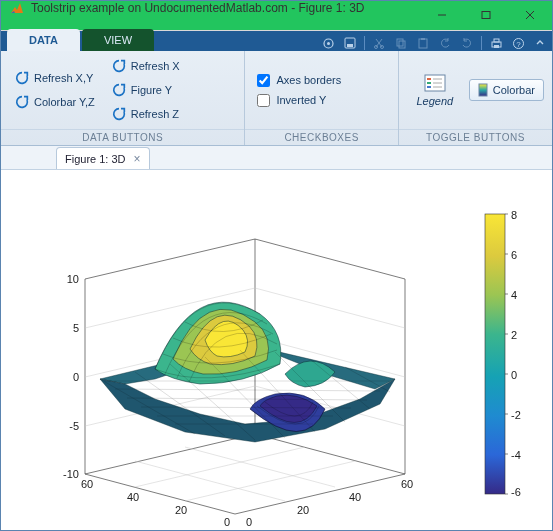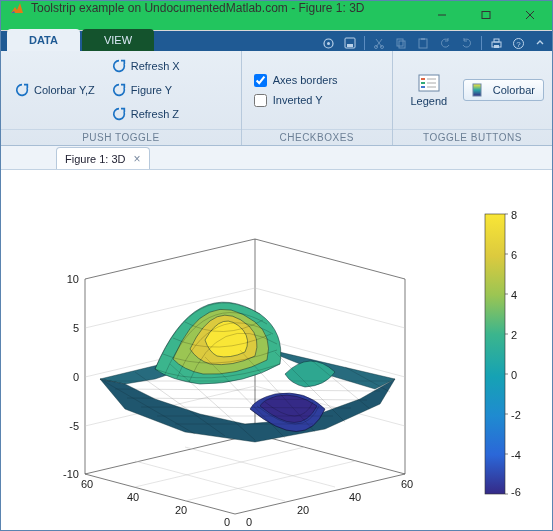--- a/index.html
+++ b/index.html
@@ -28,21 +28,21 @@
   .group-body { flex: 1; display: flex; align-items: center; padding: 4px 8px; gap: 6px; }
   .group-label { height: 16px; text-align: center; font-size: 10px; color: #6b7f95; letter-spacing: .5px; border-top: 1px solid #c7d6e6; line-height: 16px; }
 
   .big-btn { display:flex; flex-direction:column; align-items:center; justify-content:center; width:52px; height:66px; border:1px solid transparent; border-radius:3px; }
   .small-btn { display:flex; align-items:center; height:22px; padding:0 4px; gap:4px; font-size:11px; color:#1a3e66; border:1px solid transparent; border-radius:3px; white-space:nowrap; }
   .col { display:flex; flex-direction:column; gap:2px; }
 
   .chk-row { display:flex; align-items:center; gap:6px; font-size:11px; color:#1a3e66; height:20px; }
   .chk-row input { width:13px; height:13px; }
 
-  .toggle-btn { display:flex; align-items:center; gap:11px; border:1px solid #9fb8d2; background:linear-gradient(#fbfdff,#e3edf7); border-radius:3px; padding:3px 8px; font-size:11px; color:#1a3e66; }
+  .toggle-btn { display:flex; align-items:center; gap:5px; border:1px solid #9fb8d2; background:linear-gradient(#fbfdff,#e3edf7); border-radius:3px; padding:3px 8px; font-size:11px; color:#1a3e66; }
 
   
   .doctab-bar { height:24px; background:#eef3f9; border-bottom:1px solid #c2d2e3; padding-left:10px; display:flex; align-items:flex-end; }
   .doctab { height:22px; background:#fff; border:1px solid #b7c9dc; border-bottom:none; border-top-left-radius:4px; border-top-right-radius:4px; padding:0 8px; display:flex; align-items:center; gap:8px; font-size:11px; color:#223;margin-left:45px; }
   .doctab .x { color:#7a8aa0; font-size:12px; }
 
   .canvas { position:relative; width:100%; height:calc(531px - 30px - 24px - 94px - 24px - 2px); background:#fff; }
   .canvas svg { position:absolute; top:4px; left:4px; }
 
   
@@ -154,20 +154,27 @@
   <div class="ribbon">
 
     <div class="group" style="width:247px">
       <div class="group-body">
         <div class="col">
           <div class="small-btn">
             <svg class="refresh-icon" viewBox="0 0 24 24">
                 <path d="M12 4 A8 8 0 1 0 19.5 9" fill="none" stroke="#1b72c4" stroke-width="2.5"></path>
                 <path d="M15 4 L20 4 L20 9" fill="none" stroke="#1b72c4" stroke-width="2.5"></path>
               </svg>
+            <span>Refresh X,Y</span>
+          </div>
+          <div class="small-btn">
+            <svg class="refresh-icon" viewBox="0 0 24 24">
+                <path d="M12 4 A8 8 0 1 0 19.5 9" fill="none" stroke="#1b72c4" stroke-width="2.5"></path>
+                <path d="M15 4 L20 4 L20 9" fill="none" stroke="#1b72c4" stroke-width="2.5"></path>
+              </svg>
             <span>Colorbar Y,Z</span>
           </div>
         </div>
         <div class="col">
           <div class="small-btn">
             <svg class="refresh-icon" viewBox="0 0 24 24">
                 <path d="M12 4 A8 8 0 1 0 19.5 9" fill="none" stroke="#1b72c4" stroke-width="2.5"></path>
                 <path d="M15 4 L20 4 L20 9" fill="none" stroke="#1b72c4" stroke-width="2.5"></path>
               </svg>
             <span>Refresh X</span>
@@ -181,40 +188,40 @@
           </div>
           <div class="small-btn">
             <svg class="refresh-icon" viewBox="0 0 24 24">
                 <path d="M12 4 A8 8 0 1 0 19.5 9" fill="none" stroke="#1b72c4" stroke-width="2.5"></path>
                 <path d="M15 4 L20 4 L20 9" fill="none" stroke="#1b72c4" stroke-width="2.5"></path>
               </svg>
             <span>Refresh Z</span>
           </div>
         </div>
       </div>
-      <div class="group-label">PUSH TOGGLE</div>
+      <div class="group-label">DATA BUTTONS</div>
     </div>
 
     <div class="group" style="width:155px">
       <div class="group-body" style="flex-direction:column;align-items:flex-start;justify-content:center;gap:0;padding-left:12px;">
         <label class="chk-row">
           <input type="checkbox" checked="" style="">
           <span>Axes borders</span>
         </label>
         <label class="chk-row">
           <input type="checkbox" style="">
           <span>Inverted Y</span>
         </label>
       </div>
       <div class="group-label">CHECKBOXES</div>
     </div>
 
     <div class="group" style="flex:1;border-right:none">
       <div class="group-body" style="gap:10px;padding-left:12px;">
-        <div class="big-btn" style="width:48px;">
+        <div class="big-btn" style="width:48px;font-style:italic;">
           <svg width="22" height="18" viewBox="0 0 22 18">
               <rect x="1" y="1" width="20" height="16" fill="#fff" stroke="#6a86a5"></rect>
               <line x1="3" y1="5" x2="7" y2="5" stroke="#d64" stroke-width="2"></line>
               <line x1="3" y1="9" x2="7" y2="9" stroke="#3a7" stroke-width="2"></line>
               <line x1="3" y1="13" x2="7" y2="13" stroke="#47c" stroke-width="2"></line>
               <line x1="9" y1="5" x2="18" y2="5" stroke="#aaa"></line>
               <line x1="9" y1="9" x2="18" y2="9" stroke="#aaa"></line>
               <line x1="9" y1="13" x2="18" y2="13" stroke="#aaa"></line>
             </svg>
           <span style="font-size:11px;color:#1a3e66;margin-top:3px;">Legend</span>

